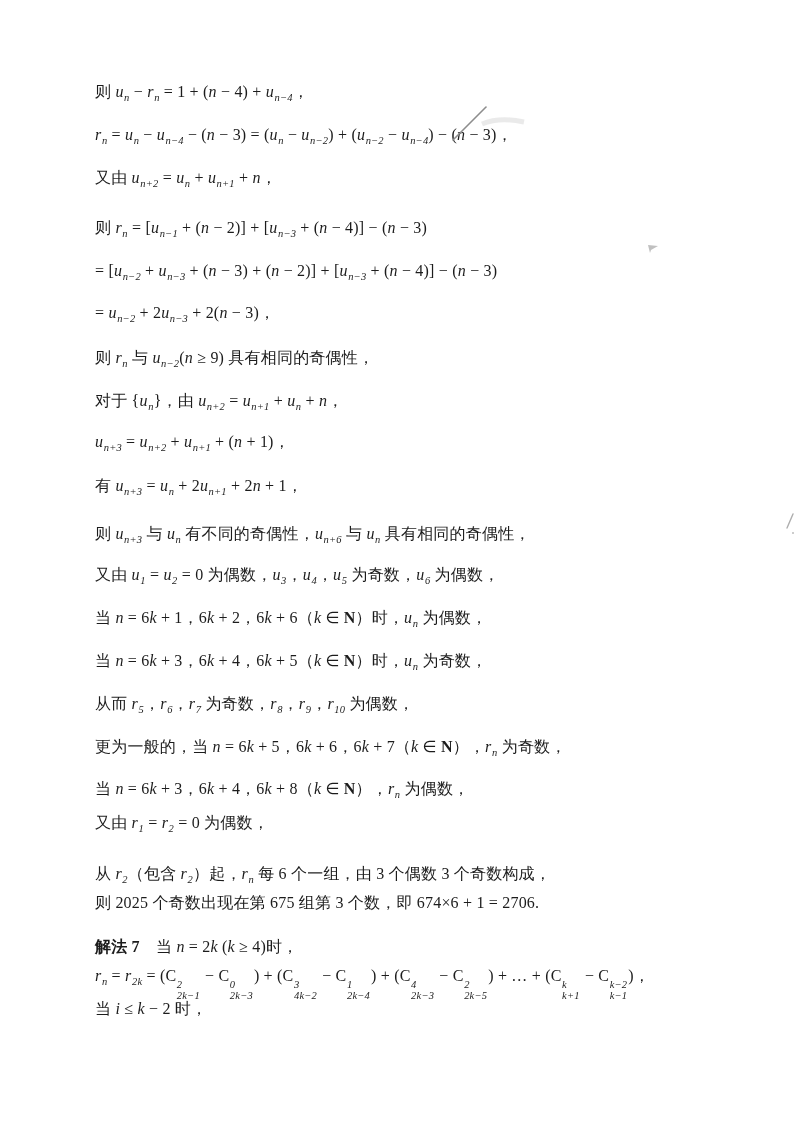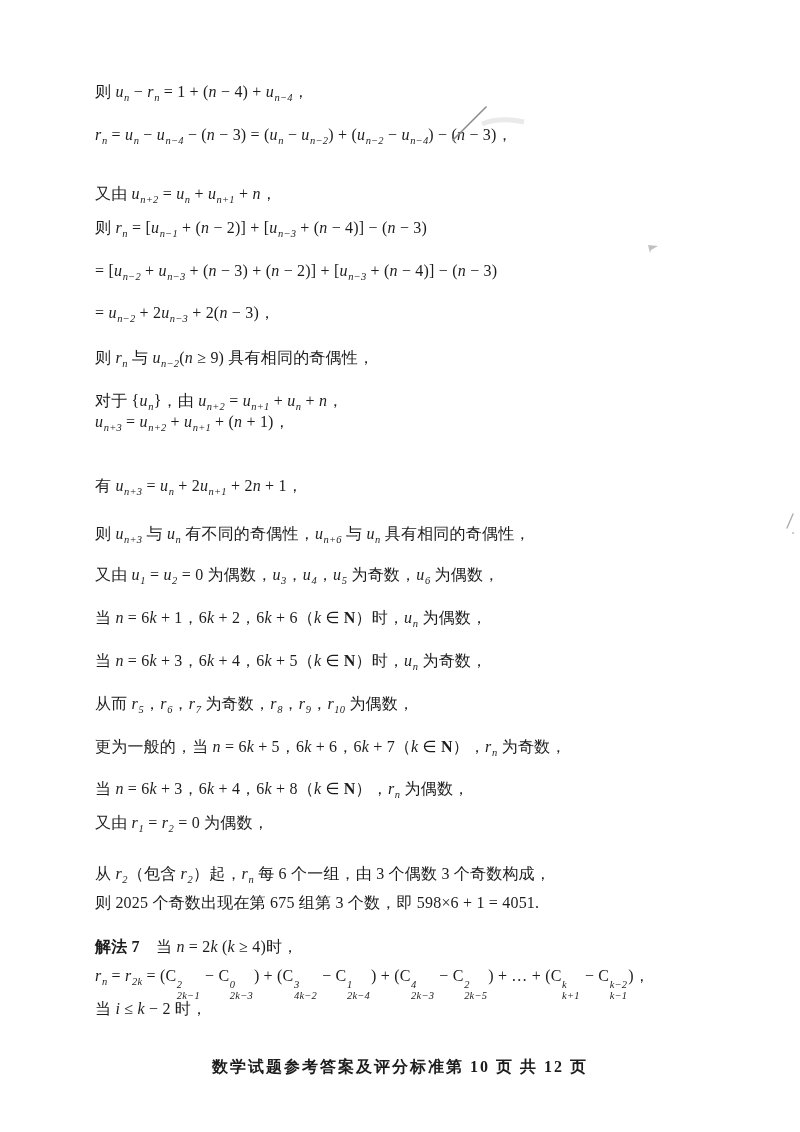--- a/index.html
+++ b/index.html
@@ -51,38 +51,38 @@
   .edge-mark{position:absolute;left:782px;top:512px;width:16px;height:26px;opacity:0.8;}
 </style>
 </head>
 <body>
 
 <div class="page">
 
   <div id="content">
       <div class="line" style="top: 82px;"><span class="t">则 </span><span class="i">u</span><span class="sub">n</span><span class="t"> − </span><span class="i">r</span><span class="sub">n</span><span class="t"> = 1 + (</span><span class="i">n</span><span class="t"> − 4) + </span><span class="i">u</span><span class="sub">n−4</span><span class="t">，</span></div>
       <div class="line" style="top: 125px;"><span class="i">r</span><span class="sub">n</span><span class="t"> = </span><span class="i">u</span><span class="sub">n</span><span class="t"> − </span><span class="i">u</span><span class="sub">n−4</span><span class="t"> − (</span><span class="i">n</span><span class="t"> − 3) = (</span><span class="i">u</span><span class="sub">n</span><span class="t"> − </span><span class="i">u</span><span class="sub">n−2</span><span class="t">) + (</span><span class="i">u</span><span class="sub">n−2</span><span class="t"> − </span><span class="i">u</span><span class="sub">n−4</span><span class="t">) − (</span><span class="i">n</span><span class="t"> − 3)，</span></div>
-      <div class="line" style="top: 184px;"><span class="t">又由 </span><span class="i">u</span><span class="sub">n+2</span><span class="t"> = </span><span class="i">u</span><span class="sub">n</span><span class="t"> + </span><span class="i">u</span><span class="sub">n+1</span><span class="t"> + </span><span class="i">n</span><span class="t">，</span></div>
+      <div class="line" style="top: 168px;"><span class="t">又由 </span><span class="i">u</span><span class="sub">n+2</span><span class="t"> = </span><span class="i">u</span><span class="sub">n</span><span class="t"> + </span><span class="i">u</span><span class="sub">n+1</span><span class="t"> + </span><span class="i">n</span><span class="t">，</span></div>
       <div class="line" style="top: 218px;"><span class="t">则 </span><span class="i">r</span><span class="sub">n</span><span class="t"> = [</span><span class="i">u</span><span class="sub">n−1</span><span class="t"> + (</span><span class="i">n</span><span class="t"> − 2)] + [</span><span class="i">u</span><span class="sub">n−3</span><span class="t"> + (</span><span class="i">n</span><span class="t"> − 4)] − (</span><span class="i">n</span><span class="t"> − 3)</span></div>
       <div class="line" style="top: 261px;"><span class="t">= [</span><span class="i">u</span><span class="sub">n−2</span><span class="t"> + </span><span class="i">u</span><span class="sub">n−3</span><span class="t"> + (</span><span class="i">n</span><span class="t"> − 3) + (</span><span class="i">n</span><span class="t"> − 2)] + [</span><span class="i">u</span><span class="sub">n−3</span><span class="t"> + (</span><span class="i">n</span><span class="t"> − 4)] − (</span><span class="i">n</span><span class="t"> − 3)</span></div>
       <div class="line" style="top: 303px;"><span class="t">= </span><span class="i">u</span><span class="sub">n−2</span><span class="t"> + 2</span><span class="i">u</span><span class="sub">n−3</span><span class="t"> + 2(</span><span class="i">n</span><span class="t"> − 3)，</span></div>
       <div class="line" style="top: 348px;"><span class="t">则 </span><span class="i">r</span><span class="sub">n</span><span class="t"> 与 </span><span class="i">u</span><span class="sub">n−2</span><span class="t">(</span><span class="i">n</span><span class="t"> ≥ 9) 具有相同的奇偶性，</span></div>
       <div class="line" style="top: 391px;"><span class="t">对于 {</span><span class="i">u</span><span class="sub">n</span><span class="t">}，由 </span><span class="i">u</span><span class="sub">n+2</span><span class="t"> = </span><span class="i">u</span><span class="sub">n+1</span><span class="t"> + </span><span class="i">u</span><span class="sub">n</span><span class="t"> + </span><span class="i">n</span><span class="t">，</span></div>
-      <div class="line" style="top: 412px;"><span class="i">u</span><span class="sub">n+3</span><span class="t"> = </span><span class="i">u</span><span class="sub">n+2</span><span class="t"> + </span><span class="i">u</span><span class="sub">n+1</span><span class="t"> + (</span><span class="i">n</span><span class="t"> + 1)，</span></div>
+      <div class="line" style="top: 432px;"><span class="i">u</span><span class="sub">n+3</span><span class="t"> = </span><span class="i">u</span><span class="sub">n+2</span><span class="t"> + </span><span class="i">u</span><span class="sub">n+1</span><span class="t"> + (</span><span class="i">n</span><span class="t"> + 1)，</span></div>
       <div class="line" style="top: 476px;"><span class="t">有 </span><span class="i">u</span><span class="sub">n+3</span><span class="t"> = </span><span class="i">u</span><span class="sub">n</span><span class="t"> + 2</span><span class="i">u</span><span class="sub">n+1</span><span class="t"> + 2</span><span class="i">n</span><span class="t"> + 1，</span></div>
       <div class="line" style="top: 524px; text-align: right;"><span class="t">则 </span><span class="i">u</span><span class="sub">n+3</span><span class="t"> 与 </span><span class="i">u</span><span class="sub">n</span><span class="t"> 有不同的奇偶性，</span><span class="i">u</span><span class="sub">n+6</span><span class="t"> 与 </span><span class="i">u</span><span class="sub">n</span><span class="t"> 具有相同的奇偶性，</span></div>
       <div class="line" style="top: 565px;"><span class="t">又由 </span><span class="i">u</span><span class="sub">1</span><span class="t"> = </span><span class="i">u</span><span class="sub">2</span><span class="t"> = 0 为偶数，</span><span class="i">u</span><span class="sub">3</span><span class="t">，</span><span class="i">u</span><span class="sub">4</span><span class="t">，</span><span class="i">u</span><span class="sub">5</span><span class="t"> 为奇数，</span><span class="i">u</span><span class="sub">6</span><span class="t"> 为偶数，</span></div>
       <div class="line" style="top: 608px;"><span class="t">当 </span><span class="i">n</span><span class="t"> = 6</span><span class="i">k</span><span class="t"> + 1，6</span><span class="i">k</span><span class="t"> + 2，6</span><span class="i">k</span><span class="t"> + 6（</span><span class="i">k</span><span class="t"> ∈ </span><span class="b">N</span><span class="t">）时，</span><span class="i">u</span><span class="sub">n</span><span class="t"> 为偶数，</span></div>
       <div class="line" style="top: 651px;"><span class="t">当 </span><span class="i">n</span><span class="t"> = 6</span><span class="i">k</span><span class="t"> + 3，6</span><span class="i">k</span><span class="t"> + 4，6</span><span class="i">k</span><span class="t"> + 5（</span><span class="i">k</span><span class="t"> ∈ </span><span class="b">N</span><span class="t">）时，</span><span class="i">u</span><span class="sub">n</span><span class="t"> 为奇数，</span></div>
       <div class="line" style="top: 694px;"><span class="t">从而 </span><span class="i">r</span><span class="sub">5</span><span class="t">，</span><span class="i">r</span><span class="sub">6</span><span class="t">，</span><span class="i">r</span><span class="sub">7</span><span class="t"> 为奇数，</span><span class="i">r</span><span class="sub">8</span><span class="t">，</span><span class="i">r</span><span class="sub">9</span><span class="t">，</span><span class="i">r</span><span class="sub">10</span><span class="t"> 为偶数，</span></div>
       <div class="line" style="top: 737px;"><span class="t">更为一般的，当 </span><span class="i">n</span><span class="t"> = 6</span><span class="i">k</span><span class="t"> + 5，6</span><span class="i">k</span><span class="t"> + 6，6</span><span class="i">k</span><span class="t"> + 7（</span><span class="i">k</span><span class="t"> ∈ </span><span class="b">N</span><span class="t">），</span><span class="i">r</span><span class="sub">n</span><span class="t"> 为奇数，</span></div>
       <div class="line" style="top: 779px;"><span class="t">当 </span><span class="i">n</span><span class="t"> = 6</span><span class="i">k</span><span class="t"> + 3，6</span><span class="i">k</span><span class="t"> + 4，6</span><span class="i">k</span><span class="t"> + 8（</span><span class="i">k</span><span class="t"> ∈ </span><span class="b">N</span><span class="t">），</span><span class="i">r</span><span class="sub">n</span><span class="t"> 为偶数，</span></div>
       <div class="line" style="top: 813px;"><span class="t">又由 </span><span class="i">r</span><span class="sub">1</span><span class="t"> = </span><span class="i">r</span><span class="sub">2</span><span class="t"> = 0 为偶数，</span></div>
       <div class="line" style="top: 864px;"><span class="t">从 </span><span class="i">r</span><span class="sub">2</span><span class="t">（包含 </span><span class="i">r</span><span class="sub">2</span><span class="t">）起，</span><span class="i">r</span><span class="sub">n</span><span class="t"> 每 6 个一组，由 3 个偶数 3 个奇数构成，</span></div>
-      <div class="line" style="top: 893px;"><span class="t">则 2025 个奇数出现在第 675 组第 3 个数，即 598×6 + 1 = 4051.</span></div>
+      <div class="line" style="top: 893px;"><span class="t">则 2025 个奇数出现在第 675 组第 3 个数，即 674×6 + 1 = 2706.</span></div>
       <div class="line" style="top: 937px;"><span class="b">解法 7</span><span class="t">　当 </span><span class="i">n</span><span class="t"> = 2</span><span class="i">k</span><span class="t"> (</span><span class="i">k</span><span class="t"> ≥ 4)时，</span></div>
       <div class="line" style="top: 966px;"><span class="i">r</span><span class="sub">n</span><span class="t"> = </span><span class="i">r</span><span class="sub">2k</span><span class="t"> = (C</span><span class="ss">
           <span>2</span>
           <span>2k−1</span>
         </span><span class="t"> − C</span><span class="ss">
           <span>0</span>
           <span>2k−3</span>
         </span><span class="t">) + (C</span><span class="ss">
           <span>3</span>
           <span>4k−2</span>
@@ -112,15 +112,14 @@
 
   <svg class="flag-smudge" viewBox="0 0 12 10">
     <path d="M1 1 L11 2 L4 6 L3 9 Z" fill="#ababab"></path>
   </svg>
 
   <svg class="edge-mark" viewBox="0 0 16 26">
     <line x1="11" y1="2" x2="5" y2="16" stroke="#9a9a9a" stroke-width="1.4" stroke-linecap="round"></line>
     <circle cx="11" cy="21" r="1" fill="#ababab"></circle>
   </svg>
 
-  <div class="footer">数学试题参考答案及评分标准第 10 页 共 12 页</div>
 
 </div>
 
 </body></html>

